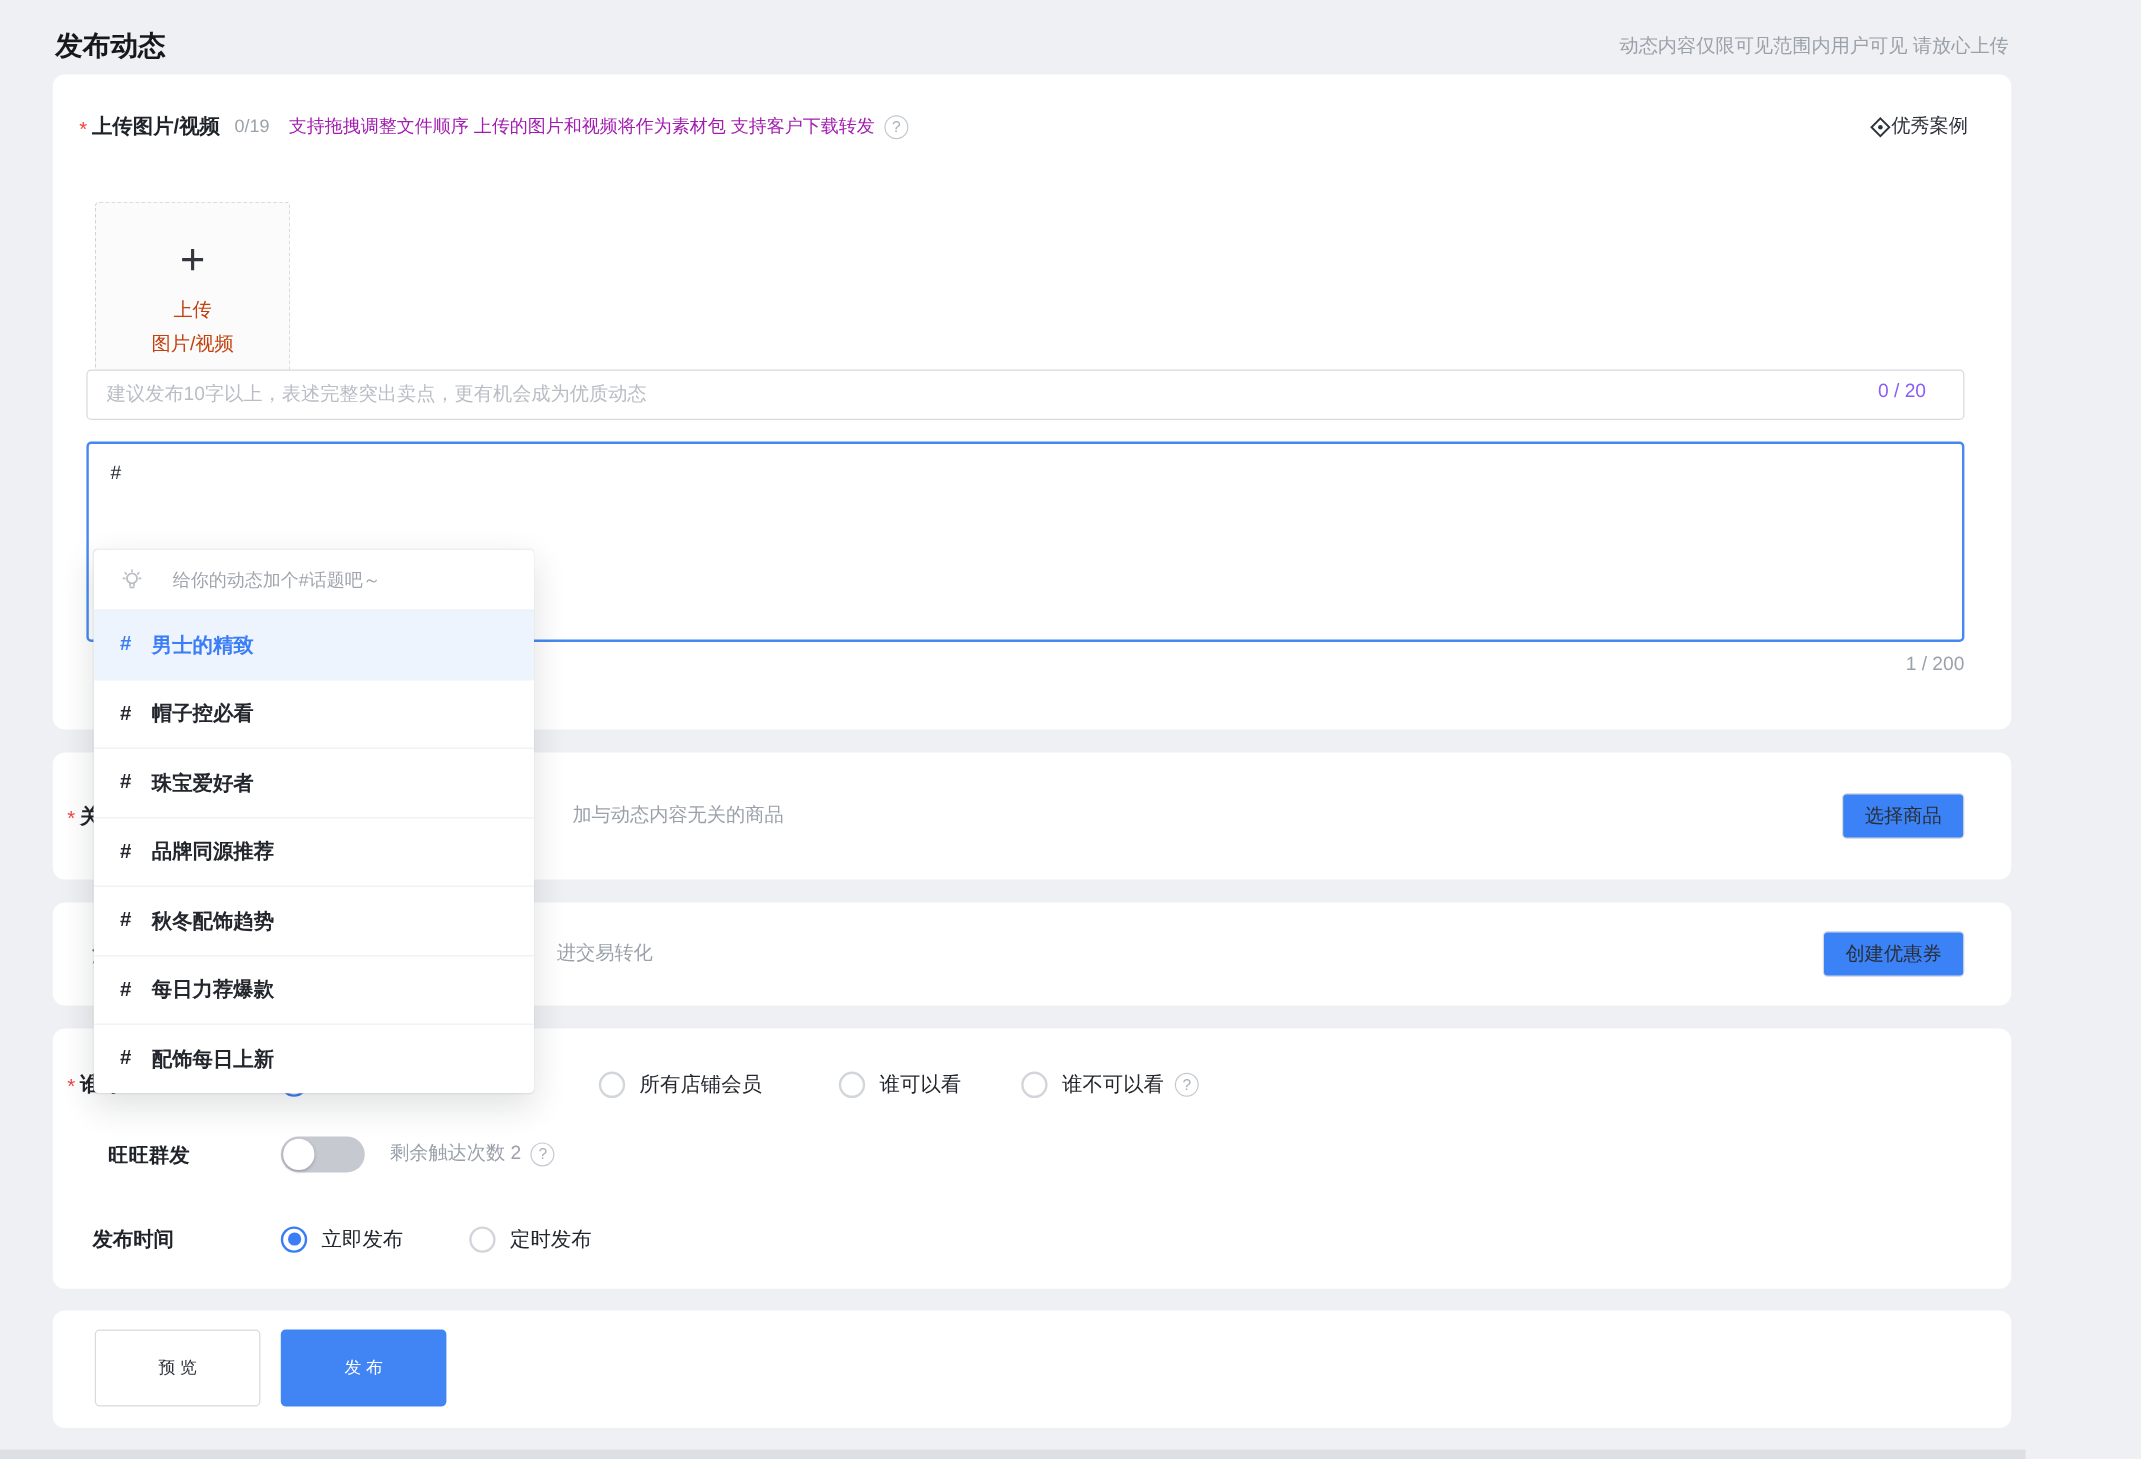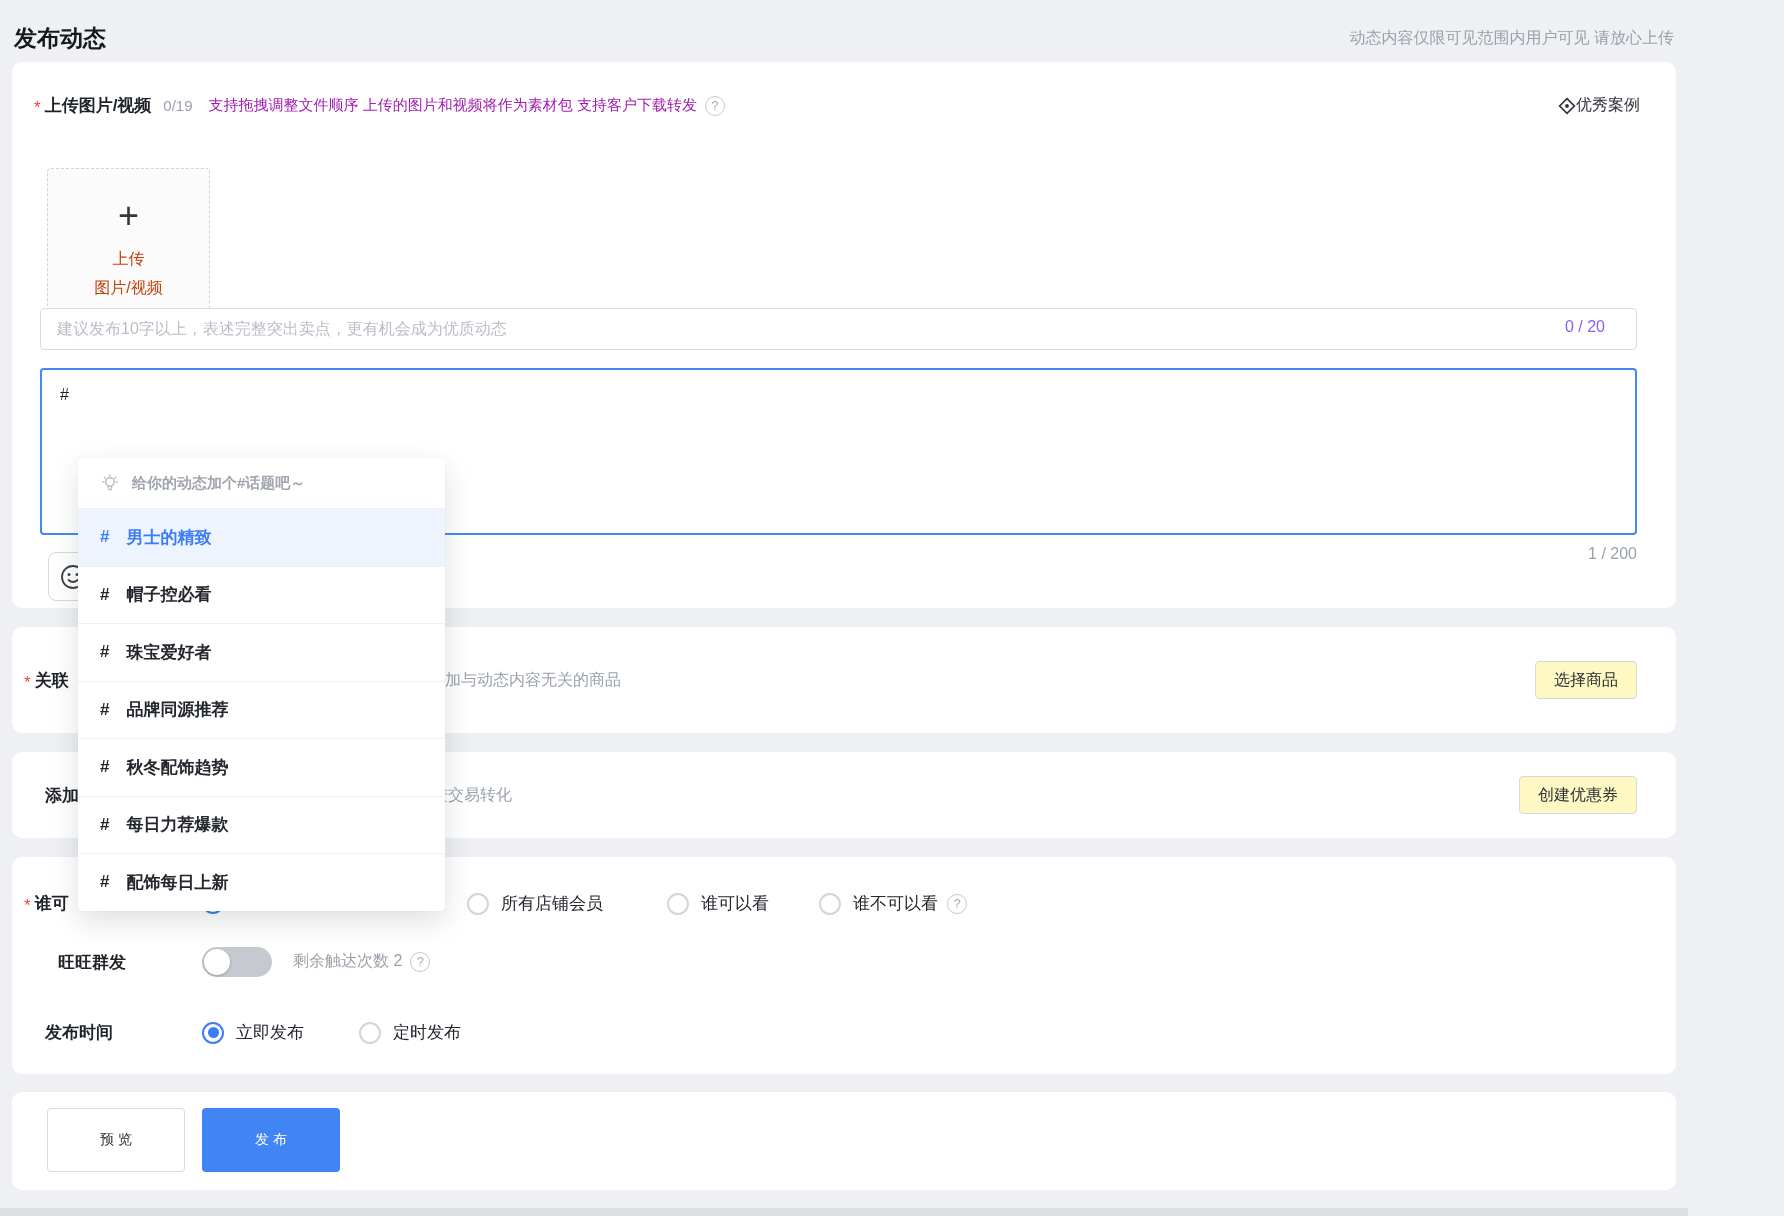--- a/index.html
+++ b/index.html
@@ -3,21 +3,21 @@
 <meta charset="utf-8">
 <style>
   * { margin:0; padding:0; box-sizing:border-box; }
   html,body { width:1784px; height:1216px; }
   body {
     font-family:"Liberation Sans","DejaVu Sans",sans-serif;
     background:#eef0f3;
     color:#1f2329;
     overflow:hidden;
   }
-  .page { position:relative; width:1688px; height:1216px; }
+  .page { position:relative; width:1688px; height:1216px;padding-left:32px; }
 
   
   .header { height:62px; display:flex; align-items:center; justify-content:space-between; padding:14px 14px 0 14px; }
   .page-title { font-size:23px; font-weight:700; color:#16181c; }
   .top-note { font-size:16px; color:#9ba1aa; }
 
   
   .card { background:#fff; border-radius:10px; margin:0 12px; position:relative; }
   .card1 { height:546px; }
   .card2 { height:106px; margin-top:19px; }
@@ -65,21 +65,21 @@
                display:flex; align-items:center; justify-content:center; cursor:pointer; }
 
   
   .inline-label { position:absolute; left:12px; top:50%; transform:translateY(-50%);
                   display:flex; align-items:center; }
   .inline-label.no-req { left:33px; }
   .row-desc { position:absolute; top:50%; transform:translateY(-50%); font-size:16px; color:#9ba1aa; }
   .card2 .row-desc { left:433px; }
   .card3 .row-desc { left:420px; }
   .ghost-btn { position:absolute; right:39px; top:50%; transform:translateY(-50%);
-               height:38px; padding:0 18px; background:#fef9c3; border:1px solid #d7d9de;
+               height:38px; padding:0 18px; background:#3b82f6; border:1px solid #d7d9de;
                border-radius:4px; font-size:16px; color:#2a2e36; display:flex; align-items:center;
                cursor:pointer; font-family:inherit; }
 
   
   .vis-label { position:absolute; left:12px; top:35px; display:flex; align-items:center; }
   .radio { width:22px; height:22px; border-radius:50%; border:2px solid #d2d5da; background:#fff;
            flex:none; position:relative; }
   .radio.selected { border-color:#3b7cf7; }
   .radio.selected::after { content:""; position:absolute; left:50%; top:50%; width:11px; height:11px;
                            margin:-5.5px 0 0 -5.5px; border-radius:50%; background:#3b7cf7; }
@@ -104,22 +104,22 @@
   .btn { position:absolute; top:16px; width:138px; height:64px; border-radius:4px;
          font-size:14px; display:flex; align-items:center; justify-content:center;
          cursor:pointer; font-family:inherit; }
   .btn-preview { left:35px; background:#fff; border:1px solid #d8dade; color:#2a2e36; }
   .btn-publish { left:190px; background:#4184f4; border:none; color:#fff; }
 
   
   .dropdown { position:absolute; left:78px; top:458px; width:367px; z-index:50;
               background:#fff; border-radius:4px;
               box-shadow:0 0 1px rgba(31,35,41,.15), 0 10px 28px rgba(31,35,41,.14); overflow:hidden; }
-  .dd-hint { height:50px; display:flex; align-items:center; padding-left:22px; gap:12px;
-             font-size:15px; color:#a0a5ad;font-weight:bold; }
+  .dd-hint { height:50px; display:flex; align-items:center; padding-left:22px; gap:24px;
+             font-size:15px; color:#a0a5ad; }
   .dd-item { height:57.5px; display:flex; align-items:center; padding-left:22px;
              border-top:1px solid #eef0f2; cursor:pointer; }
   .dd-hash { font-size:17px; font-weight:600; color:#23262c; margin-right:17px; }
   .dd-text { font-size:17px; font-weight:600; color:#23262c; }
   .dd-item.active { background:#eef4fd; }
   .dd-item.active .dd-hash, .dd-item.active .dd-text { color:#3b7cf7; }
 
   .bottom-edge { position:absolute; left:0; bottom:0; width:100%; height:8px; background:#dcdfe3; }
 </style>
 </head>

